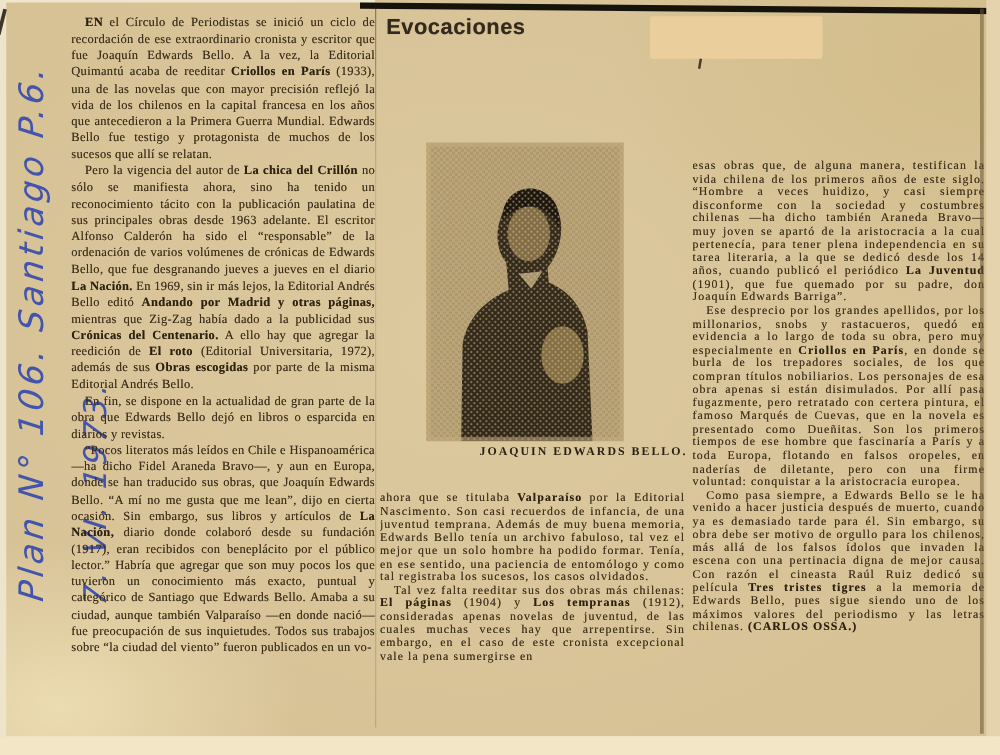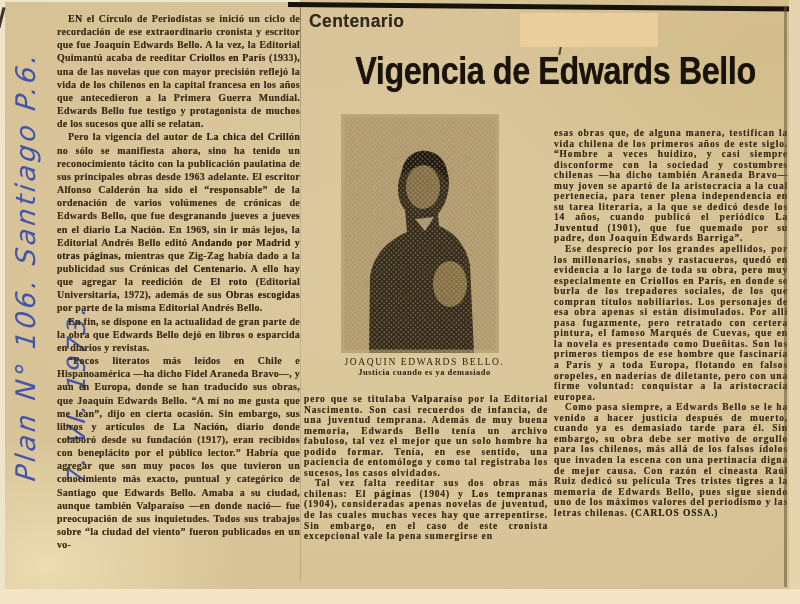--- a/index.html
+++ b/index.html
@@ -45,26 +45,26 @@
     transform:rotate(10deg);}
   .headline{position:absolute;left:318px;top:50px;width:474px;margin:0;text-align:center;
     font-family:"Liberation Sans",sans-serif;font-weight:bold;font-size:36px;color:#191309;
     text-shadow:0 0 .7px rgba(25,19,9,.8);}
   .headline span{display:inline-block;transform:scaleX(.9) scaleY(1.08);letter-spacing:-.5px;}
 
   
   .photo{position:absolute;left:341px;top:114px;width:158px;height:239px;}
   .caption{position:absolute;left:299px;top:357px;width:251px;text-align:center;
     color:#2c2214;font-family:"Liberation Serif",serif;}
-  .caption-title{font-size:9.5px;font-weight:normal;letter-spacing:1.6px;}
+  .caption-title{font-size:9.5px;font-weight:bold;letter-spacing:1.6px;text-align:right;}
   .caption-sub{font-size:8.5px;font-weight:bold;letter-spacing:.5px;line-height:10px;}
 
   
   .col{position:absolute;overflow:hidden;color:#392c18;text-align:justify;
-    text-shadow:0 0 .5px rgba(58,44,24,.55);font-weight:bold;}
+    text-shadow:0 0 .5px rgba(58,44,24,.55);}
   .col p{margin:0;text-indent:11px;}
   .col.cont p:first-child{text-indent:0;}
   .col b{color:#2c2110;}
   .col1{left:57px;top:12px;width:243px;height:573px;
     font-size:10px;line-height:13.15px;letter-spacing:.25px;}
   .col2{left:304px;top:394px;width:244px;height:192px;
     font-size:9.5px;line-height:10.55px;letter-spacing:.85px;}
   .col3{left:554px;top:128px;width:234px;height:477px;
     font-size:9.5px;line-height:10.55px;letter-spacing:.85px;}
 </style>
@@ -76,26 +76,23 @@
 
     <div class="top-sliver"></div>
     <div class="top-edge-line"></div>
     <div class="left-sliver"></div>
     <div class="corner-mark"></div>
     <div class="column-rule"></div>
 
     <div class="hand-line hand-line-1">Plan N° 106. Santiago P.6.</div>
     <div class="hand-line hand-line-2">7. VI. 1973.</div>
 
-    <div class="kicker">Centenario</div>
+    <div class="kicker">Evocaciones</div>
     <div class="erased-patch"></div>
     <div class="patch-tick"></div>
-    <h1 class="headline">
-      <span>Vigencia de Edwards Bello</span>
-    </h1>
 
     <div class="photo">
       <svg viewBox="0 0 158 239" width="158" height="239">
         <defs>
           <pattern id="htd" width="3.4" height="3.4" patternUnits="userSpaceOnUse" patternTransform="rotate(45)">
             <circle cx="1.2" cy="1.2" r="1" fill="#3c2f1e" opacity="0.45"></circle>
           </pattern>
           <pattern id="htl" width="3.4" height="3.4" patternUnits="userSpaceOnUse" patternTransform="rotate(45)">
             <circle cx="1.2" cy="1.2" r="0.85" fill="#dcc89c" opacity="0.55"></circle>
           </pattern>
@@ -107,32 +104,31 @@
         <ellipse cx="82" cy="73" rx="17" ry="22" fill="#8a734a" opacity="0.9"></ellipse>
         <path d="M61,62 C60,45 73,35 86,37 C100,39 109,52 106,68 C100,57 92,51 84,51 C76,51 67,55 61,62 Z" fill="#1c150d"></path>
         <path d="M74,105 L84,117 L93,103 Z" fill="#c6b083" opacity="0.8"></path>
         <rect width="158" height="239" fill="url(#htl)"></rect>
         <rect x="1" y="1" width="156" height="237" fill="none" stroke="#c2ab7e" stroke-width="5" opacity="0.55"></rect>
       </svg>
     </div>
 
     <div class="caption">
       <div class="caption-title">JOAQUIN EDWARDS BELLO.</div>
-      <div class="caption-sub">Justicia cuando es ya demasiado</div>
     </div>
 
     <div class="col col1">
         <p><b>EN</b><span> el Círculo de Periodistas se inició un ciclo de recordación de ese extraordinario cronista y escritor que fue Joaquín Edwards Bello. A la vez, la Editorial Quimantú acaba de reeditar </span><b>Criollos en París</b><span> (1933), una de las novelas que con mayor precisión reflejó la vida de los chilenos en la capital francesa en los años que antecedieron a la Primera Guerra Mundial. Edwards Bello fue testigo y protagonista de muchos de los sucesos que allí se relatan.</span></p>
         <p><span>Pero la vigencia del autor de </span><b>La chica del Crillón</b><span> no sólo se manifiesta ahora, sino ha tenido un reconocimiento tácito con la publicación paulatina de sus principales obras desde 1963 adelante. El escritor Alfonso Calderón ha sido el “responsable” de la ordenación de varios volúmenes de crónicas de Edwards Bello, que fue desgranando jueves a jueves en el diario </span><b>La Nación.</b><span> En 1969, sin ir más lejos, la Editorial Andrés Bello editó </span><b>Andando por Madrid y otras páginas,</b><span> mientras que Zig-Zag había dado a la publicidad sus </span><b>Crónicas del Centenario.</b><span> A ello hay que agregar la reedición de </span><b>El roto</b><span> (Editorial Universitaria, 1972), además de sus </span><b>Obras escogidas</b><span> por parte de la misma Editorial Andrés Bello.</span></p>
         <p><span>En fin, se dispone en la actualidad de gran parte de la obra que Edwards Bello dejó en libros o esparcida en diarios y revistas.</span></p>
         <p><span>“Pocos literatos más leídos en Chile e Hispanoamérica —ha dicho Fidel Araneda Bravo—, y aun en Europa, donde se han traducido sus obras, que Joaquín Edwards Bello. “A mí no me gusta que me lean”, dijo en cierta ocasión. Sin embargo, sus libros y artículos de </span><b>La Nación,</b><span> diario donde colaboró desde su fundación (1917), eran recibidos con beneplácito por el público lector.” Habría que agregar que son muy pocos los que tuvieron un conocimiento más exacto, puntual y categórico de Santiago que Edwards Bello. Amaba a su ciudad, aunque también Valparaíso —en donde nació— fue preocupación de sus inquietudes. Todos sus trabajos sobre “la ciudad del viento” fueron publicados en un vo-</span></p>
       </div>
     <div class="col col2 cont">
-        <p><span>pero que se titulaba </span><b>Valparaíso</b><span> por la Editorial Nascimento. Son casi recuerdos de infancia, de una juventud temprana. Además de muy buena memoria, Edwards Bello tenía un archivo fabuloso, tal vez el mejor que un solo hombre ha podido formar. Tenía, en ese sentido, una paciencia de entomólogo y como tal registraba los sucesos, los casos olvidados.</span></p>
-        <p><span>Tal vez falta reeditar sus dos obras más chilenas: </span><b>El páginas</b><span> (1904) y </span><b>Los tempranas</b><span> (1904), consideradas apenas novelas de juventud, de las cuales muchas veces hay que arrepentirse. Sin embargo, en el caso de este cronista excepcional vale la pena sumergirse en</span></p>
+        <p><span>ahora que se titulaba </span><b>Valparaíso</b><span> por la Editorial Nascimento. Son casi recuerdos de infancia, de una juventud temprana. Además de muy buena memoria, Edwards Bello tenía un archivo fabuloso, tal vez el mejor que un solo hombre ha podido formar. Tenía, en ese sentido, una paciencia de entomólogo y como tal registraba los sucesos, los casos olvidados.</span></p>
+        <p><span>Tal vez falta reeditar sus dos obras más chilenas: </span><b>El páginas</b><span> (1904) y </span><b>Los tempranas</b><span> (1912), consideradas apenas novelas de juventud, de las cuales muchas veces hay que arrepentirse. Sin embargo, en el caso de este cronista excepcional vale la pena sumergirse en</span></p>
       </div>
     <div class="col col3 cont">
         <p><span>esas obras que, de alguna manera, testifican la vida chilena de los primeros años de este siglo. “Hombre a veces huidizo, y casi siempre disconforme con la sociedad y costumbres chilenas —ha dicho también Araneda Bravo— muy joven se apartó de la aristocracia a la cual pertenecía, para tener plena independencia en su tarea literaria, a la que se dedicó desde los 14 años, cuando publicó el periódico </span><b>La Juventud</b><span> (1901), que fue quemado por su padre, don Joaquín Edwards Barriga”.</span></p>
         <p><span>Ese desprecio por los grandes apellidos, por los millonarios, snobs y rastacueros, quedó en evidencia a lo largo de toda su obra, pero muy especialmente en </span><b>Criollos en París</b><span>, en donde se burla de los trepadores sociales, de los que compran títulos nobiliarios. Los personajes de esa obra apenas si están disimulados. Por allí pasa fugazmente, pero retratado con certera pintura, el famoso Marqués de Cuevas, que en la novela es presentado como Dueñitas. Son los primeros tiempos de ese hombre que fascinaría a París y a toda Europa, flotando en falsos oropeles, en naderías de diletante, pero con una firme voluntad: conquistar a la aristocracia europea.</span></p>
         <p><span>Como pasa siempre, a Edwards Bello se le ha venido a hacer justicia después de muerto, cuando ya es demasiado tarde para él. Sin embargo, su obra debe ser motivo de orgullo para los chilenos, más allá de los falsos ídolos que invaden la escena con una pertinacia digna de mejor causa. Con razón el cineasta Raúl Ruiz dedicó su película </span><b>Tres tristes tigres</b><span> a la memoria de Edwards Bello, pues sigue siendo uno de los máximos valores del periodismo y las letras chilenas. </span><b>(CARLOS OSSA.)</b></p>
       </div>
 
   </div>
 
   <div class="right-backing"></div>

